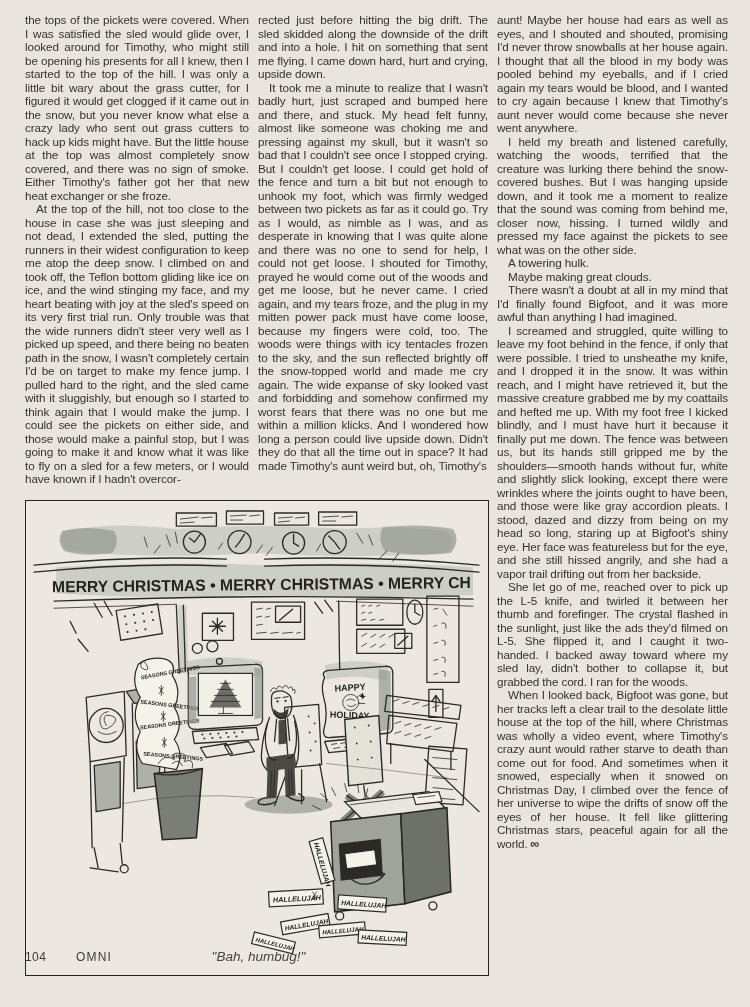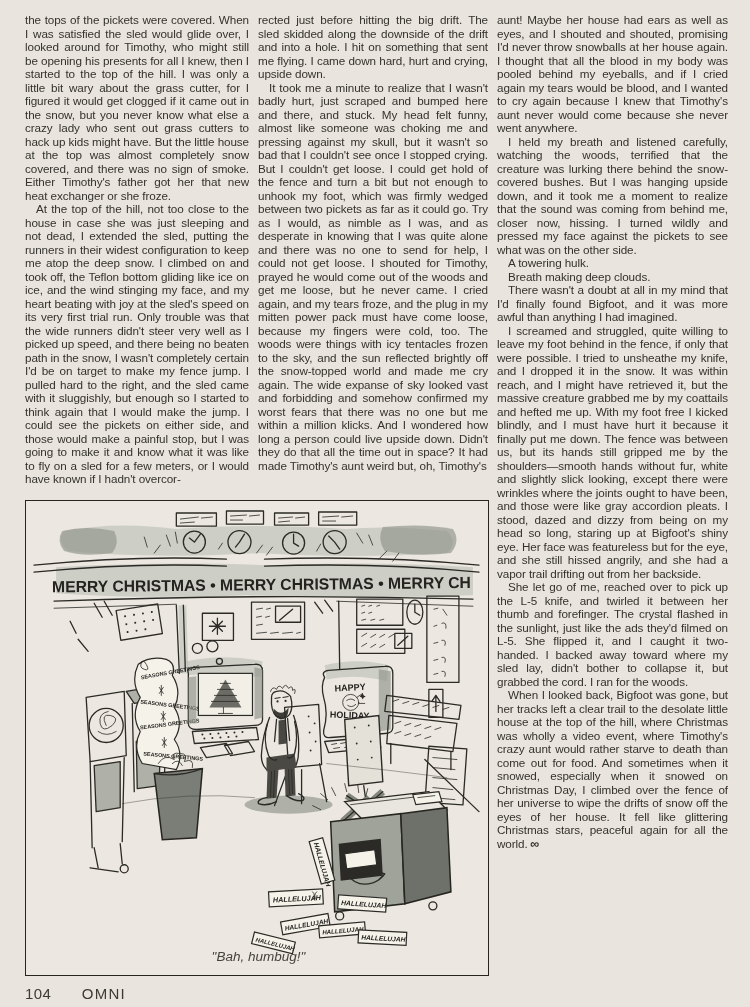--- a/index.html
+++ b/index.html
@@ -8,21 +8,21 @@
   .col{position:absolute;top:13px;text-align:justify;font-size:11.7px;line-height:13.5px;
        letter-spacing:-0.1px;color:#34322e;overflow:hidden;hyphens:auto;}
   .col p{margin:0;}
   .col p.indent{text-indent:11px;}
   #col1{left:25px;width:224px;height:480px;}
   #col2{left:258px;width:230px;height:480px;}
   #col3{left:497px;width:231px;height:977px;}
   .figure{position:absolute;left:25px;top:500px;width:464px;height:476px;
           border:1.5px solid #26251f;background:#ece8e1;box-sizing:border-box;text-align:right;}
   .figure svg{display:block;width:100%;height:100%;}
-  .footer{position:absolute;left:25px;top:985px;font-size:15px;color:#3c3a35;letter-spacing:.4px;}
+  .footer{position:absolute;left:25px;top:950px;font-size:12px;color:#3c3a35;letter-spacing:.4px;}
   .footer .mag{margin-left:26px;letter-spacing:1.2px;}
   .endmark{font-weight:bold;font-size:12.5px;letter-spacing:-1px;}
   
   .sk{fill:none;stroke:#2b2a26;stroke-width:1.3;stroke-linecap:round;stroke-linejoin:round;}
   .skthin{fill:none;stroke:#2b2a26;stroke-width:.8;stroke-linecap:round;}
   .wash{fill:#b5b8b0;opacity:.55;stroke:none;}
   .wash2{fill:#8f938b;opacity:.65;stroke:none;}
   .ink{fill:#2b2a26;stroke:none;}
   .paper{fill:#f5f2ea;stroke:#2b2a26;stroke-width:1.2;}
   .handtxt{fill:#24231f;font-family:"Liberation Sans",sans-serif;font-weight:bold;}
@@ -37,21 +37,21 @@
       <p class="indent">At the top of the hill, not too close to the house in case she was just sleeping and not dead, I extended the sled, putting the runners in their widest configuration to keep me atop the deep snow. I climbed on and took off, the Teflon bottom gliding like ice on ice, and the wind stinging my face, and my heart beating with joy at the sled's speed on its very first trial run. Only trouble was that the wide runners didn't steer very well as I picked up speed, and there being no beaten path in the snow, I wasn't completely certain I'd be on target to make my fence jump. I pulled hard to the right, and the sled came with it sluggishly, but enough so I started to think again that I would make the jump. I could see the pickets on either side, and those would make a painful stop, but I was going to make it and know what it was like to fly on a sled for a few meters, or I would have known if I hadn't overcor-</p>
     </div>
   <div id="col2" class="col">
       <p>rected just before hitting the big drift. The sled skidded along the downside of the drift and into a hole. I hit on something that sent me flying. I came down hard, hurt and crying, upside down.</p>
       <p class="indent">It took me a minute to realize that I wasn't badly hurt, just scraped and bumped here and there, and stuck. My head felt funny, almost like someone was choking me and pressing against my skull, but it wasn't so bad that I couldn't see once I stopped crying. But I couldn't get loose. I could get hold of the fence and turn a bit but not enough to unhook my foot, which was firmly wedged between two pickets as far as it could go. Try as I would, as nimble as I was, and as desperate in knowing that I was quite alone and there was no one to send for help, I could not get loose. I shouted for Timothy, prayed he would come out of the woods and get me loose, but he never came. I cried again, and my tears froze, and the plug in my mitten power pack must have come loose, because my fingers were cold, too. The woods were things with icy tentacles frozen to the sky, and the sun reflected brightly off the snow-topped world and made me cry again. The wide expanse of sky looked vast and forbidding and somehow confirmed my worst fears that there was no one but me within a million klicks. And I wondered how long a person could live upside down. Didn't they do that all the time out in space? It had made Timothy's aunt weird but, oh, Timothy's</p>
     </div>
   <div id="col3" class="col">
       <p>aunt! Maybe her house had ears as well as eyes, and I shouted and shouted, promising I'd never throw snowballs at her house again. I thought that all the blood in my body was pooled behind my eyeballs, and if I cried again my tears would be blood, and I wanted to cry again because I knew that Timothy's aunt never would come because she never went anywhere.</p>
       <p class="indent">I held my breath and listened carefully, watching the woods, terrified that the creature was lurking there behind the snow-covered bushes. But I was hanging upside down, and it took me a moment to realize that the sound was coming from behind me, closer now, hissing. I turned wildly and pressed my face against the pickets to see what was on the other side.</p>
       <p class="indent">A towering hulk.</p>
-      <p class="indent">Breath making deep clouds.</p>
+      <p class="indent">Maybe making great clouds.</p>
       <p class="indent">There wasn't a doubt at all in my mind that I'd finally found Bigfoot, and it was more awful than anything I had imagined.</p>
       <p class="indent">I screamed and struggled, quite willing to leave my foot behind in the fence, if only that were possible. I tried to unsheathe my knife, and I dropped it in the snow. It was within reach, and I might have retrieved it, but the massive creature grabbed me by my coattails and hefted me up. With my foot free I kicked blindly, and I must have hurt it because it finally put me down. The fence was between us, but its hands still gripped me by the shoulders—smooth hands without fur, white and slightly slick looking, except there were wrinkles where the joints ought to have been, and those were like gray accordion pleats. I stood, dazed and dizzy from being on my head so long, staring up at Bigfoot's shiny eye. Her face was featureless but for the eye, and she still hissed angrily, and she had a vapor trail drifting out from her backside.</p>
       <p class="indent">She let go of me, reached over to pick up the L-5 knife, and twirled it between her thumb and forefinger. The crystal flashed in the sunlight, just like the ads they'd filmed on L-5. She flipped it, and I caught it two-handed. I backed away toward where my sled lay, didn't bother to collapse it, but grabbed the cord. I ran for the woods.</p>
       <p class="indent">When I looked back, Bigfoot was gone, but her tracks left a clear trail to the desolate little house at the top of the hill, where Christmas was wholly a video event, where Timothy's crazy aunt would rather starve to death than come out for food. And sometimes when it snowed, especially when it snowed on Christmas Day, I climbed over the fence of her universe to wipe the drifts of snow off the eyes of her house. It fell like glittering Christmas stars, peaceful again for all the world.<span class="endmark"> ∞</span></p>
     </div>
 
   <div class="figure">
     <svg viewBox="0 0 461 473">
 
       <g>

